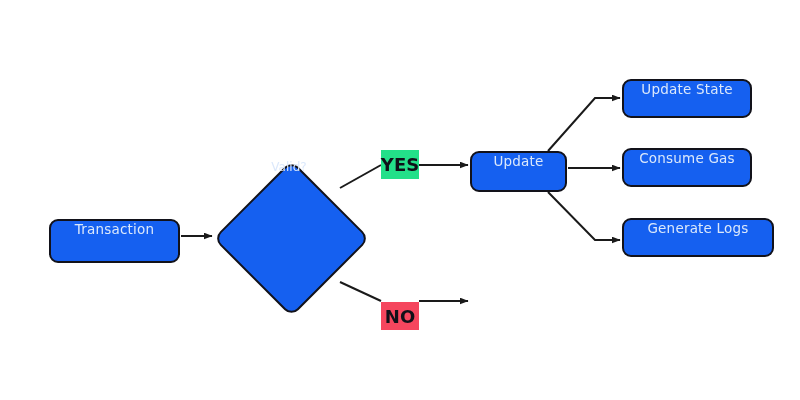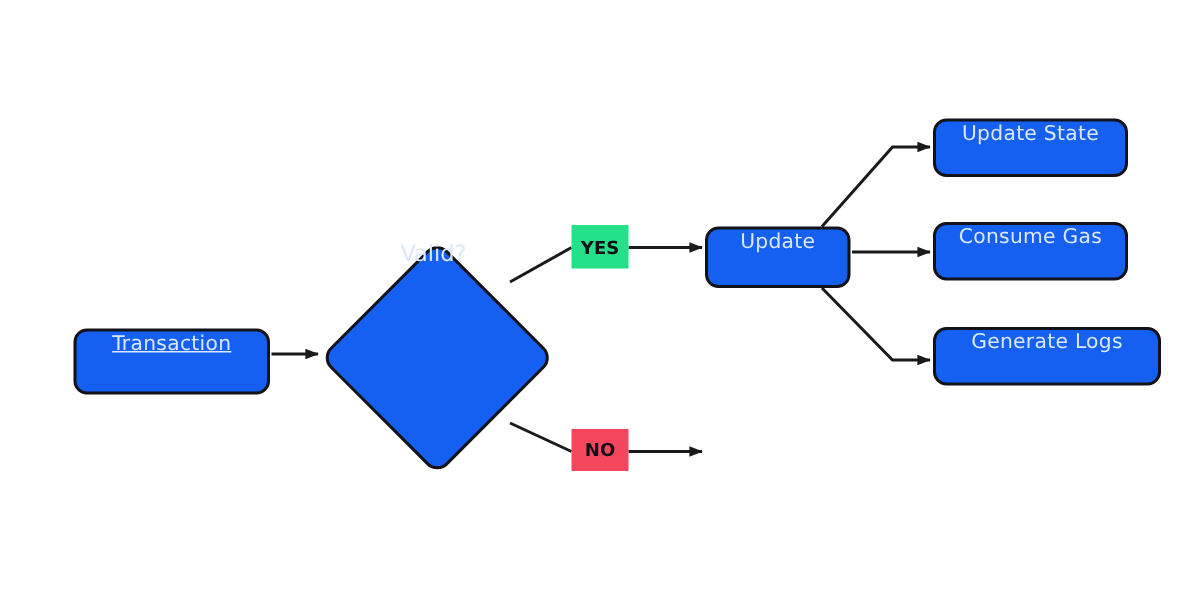--- a/index.html
+++ b/index.html
@@ -52,30 +52,30 @@
     margin-top: -53.5px;
     background: #1560f0;
     border: 2px solid #12121a;
     border-radius: 10px;
     transform: rotate(45deg);
   }
   .diamond-label {
     position: relative;
     z-index: 3;
     color: #dbe8fb;
-    font-size: 15px;
+    font-size: 12px;
     white-space: nowrap;
   }
   .badge {
     position: absolute;
     box-sizing: border-box;
     display: flex;
     align-items: center;
     justify-content: center;
-    font-size: 12px;
+    font-size: 18px;
     font-weight: bold;
     color: #101018;
     z-index: 3;
   }
   .badge-yes { background: #23e089; }
   .badge-no  { background: #f5465e; }
 </style>
 </head>
 <body>
 
@@ -113,34 +113,34 @@
     </g>
     <g>
       <polyline points="548,151 595,98 620,98" fill="none" stroke="#1a1a1a" stroke-width="2" marker-end="url(#arrow)"></polyline>
     </g>
 
     <g>
       <line x1="568" y1="168" x2="620" y2="168" stroke="#1a1a1a" stroke-width="2" marker-end="url(#arrow)"></line>
     </g>
   </svg>
 
-  <div class="node box" style="left:49px; top:219px; width:131px; height:44px;text-decoration:underline;">
+  <div class="node box" style="left:49px; top:219px; width:131px; height:44px;">
     <span>Transaction</span>
   </div>
 
   <div class="node diamond-wrap" style="left:213px; top:160px; width:152px; height:152px;">
     <div class="diamond-shape"></div>
     <span class="diamond-label">Valid?</span>
   </div>
 
   <div class="badge badge-yes" style="left:381px; top:150px; width:38px; height:29px;">
     <span>YES</span>
   </div>
 
-  <div class="badge badge-no" style="left:381px; top:286px; width:38px; height:28px;">
+  <div class="badge badge-no" style="left:381px; top:302px; width:38px; height:28px;">
     <span>NO</span>
   </div>
 
   <div class="node box" style="left:470px; top:151px; width:97px; height:41px;">
     <span>Update</span>
   </div>
 
   <div class="node box" style="left:622px; top:79px; width:130px; height:39px;">
     <span>Update State</span>
   </div>

